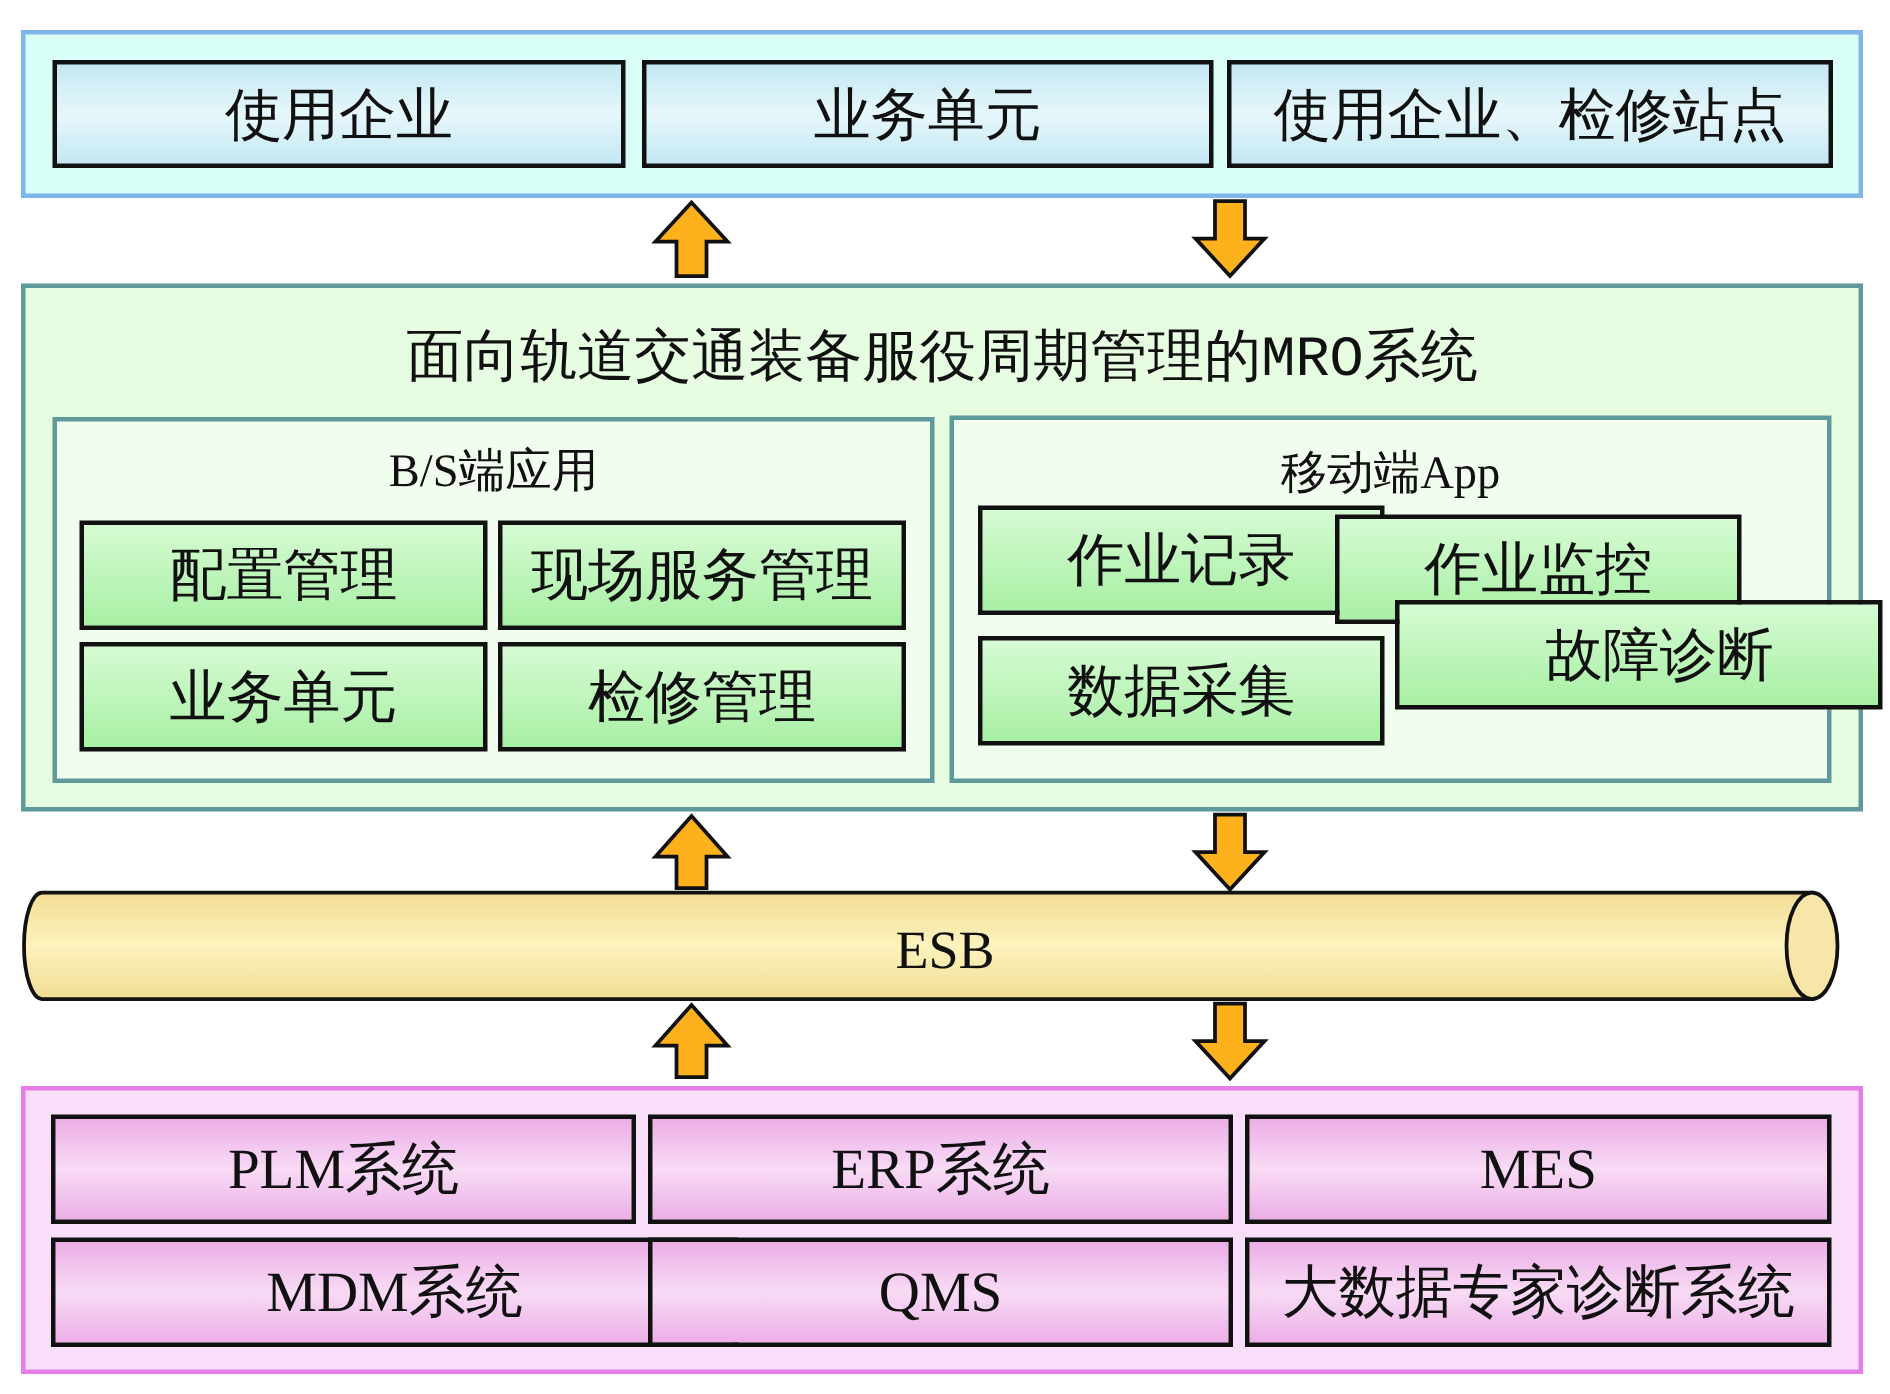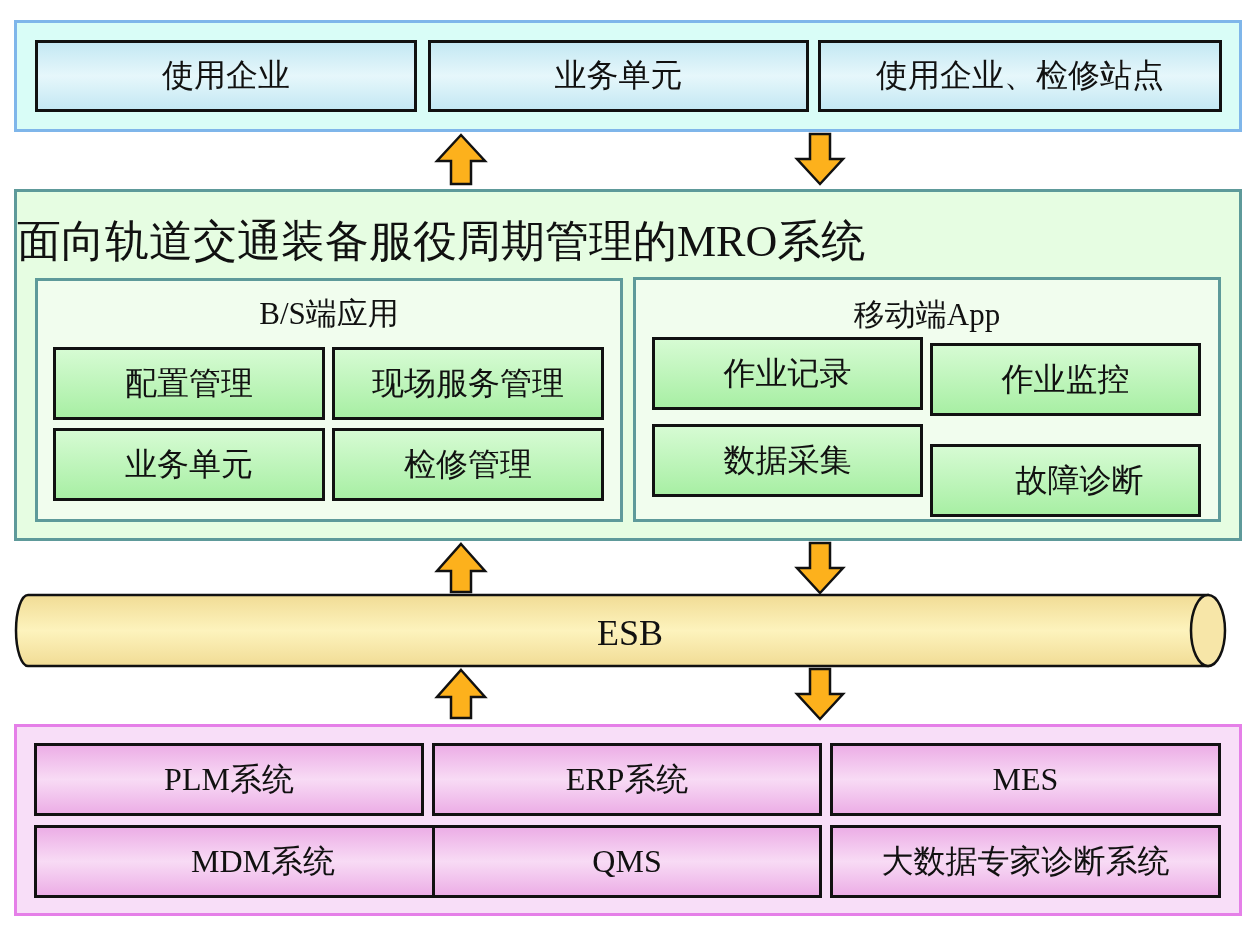--- a/index.html
+++ b/index.html
@@ -3,27 +3,27 @@
 <meta charset="utf-8">
 <style>
   html, body { margin: 0; padding: 0; background: #ffffff; }
   body { width: 1260px; height: 929px; position: relative; overflow: hidden;
          font-family: "Liberation Serif", "DejaVu Serif", serif; color: #111; }
   .abs { position: absolute; box-sizing: border-box; }
   .layer-top { left: 14px; top: 20px; width: 1228px; height: 112px;
                background: #d9fdf7; border: 3px solid #7fb6ea; }
   .cell { position: absolute; box-sizing: border-box; border: 3px solid #111;
           display: flex; align-items: center; justify-content: center;
-          font-size: 32px; white-space: nowrap; }
+          font-size: 38px; white-space: nowrap; }
   .cell-blue { background: linear-gradient(#c4e8f3 0%, #e6f7fb 50%, #c4e8f3 100%); }
   .cell-green { background: linear-gradient(#d6fbd3 0%, #a8efa4 100%); }
   .cell-pink { background: linear-gradient(#ecaee6 0%, #f8dbf5 50%, #ecaee6 100%); }
   .layer-mid { left: 14px; top: 189px; width: 1228px; height: 352px;
                background: #e6fde2; border: 3px solid #5e9a9a; }
-  .mid-title { position: absolute; left: 0; width: 100%; top: 20px; font-size: 44px; }
+  .mid-title { position: absolute; left: 0; width: 100%; top: 20px; text-align: center; font-size: 38px; font-family: Liberation Mono, monospace; }
   .sub { position: absolute; box-sizing: border-box; border: 3px solid #5e9a9a; background: #f1fdee; }
   .sub-title { position: absolute; left: 0; width: 100%; top: 12px; text-align: center; font-size: 31px; }
   .layer-bot { left: 14px; top: 724px; width: 1228px; height: 192px;
                background: #f8def8; border: 3px solid #e57fe8; }
   .esb-label { position: absolute; left: 0; width: 1260px; top: 612px; text-align: center; font-size: 36px; }
 </style>
 </head>
 <body>
 
 <div class="abs layer-top"></div>
@@ -82,27 +82,27 @@
 <div class="cell cell-green" style="left:332px;top:428px;width:272px;height:73px;">
     <span>检修管理</span>
   </div>
 
 <div class="sub" style="left:633px;top:277px;width:588px;height:245px;">
   <div class="sub-title" style="top:14px;">移动端App</div>
 </div>
 <div class="cell cell-green" style="left:652px;top:337px;width:271px;height:73px;">
     <span>作业记录</span>
   </div>
-<div class="cell cell-green" style="left:930px;top:343px;width:271px;height:73px;">
+<div class="cell cell-green" style="left:890px;top:343px;width:271px;height:73px;">
     <span>作业监控</span>
   </div>
 <div class="cell cell-green" style="left:652px;top:424px;width:271px;height:73px;text-align:center;">
     <span>数据采集</span>
   </div>
-<div class="cell cell-green" style="left:930px;top:444px;width:271px;height:73px;padding-left:28px;">
+<div class="cell cell-green" style="left:930px;top:400px;width:325px;height:73px;padding-left:28px;">
     <span>故障诊断</span>
   </div>
 
 <div class="abs layer-bot"></div>
 <div class="cell cell-pink" style="left:34px;top:743px;width:390px;height:73px;">
     <span>PLM系统</span>
   </div>
 <div class="cell cell-pink" style="left:432px;top:743px;width:390px;height:73px;">
     <span>ERP系统</span>
   </div>

